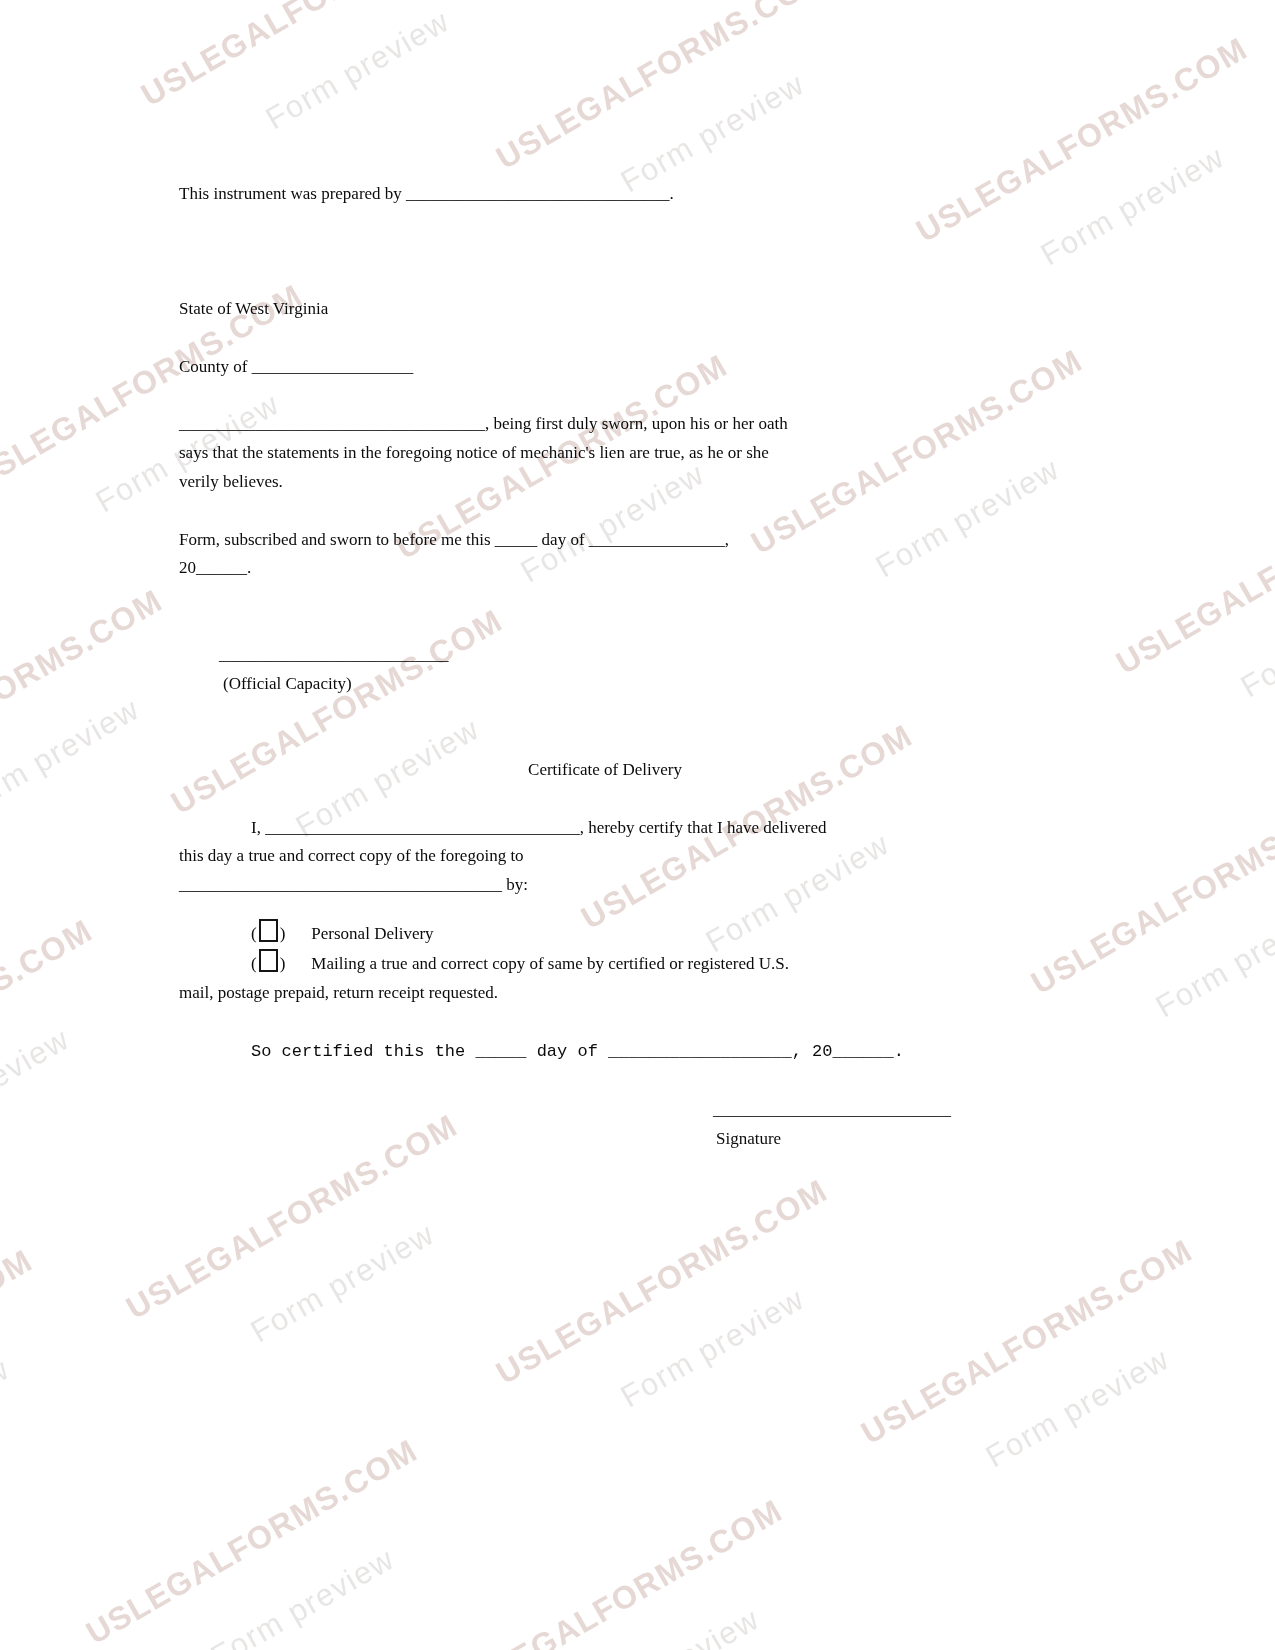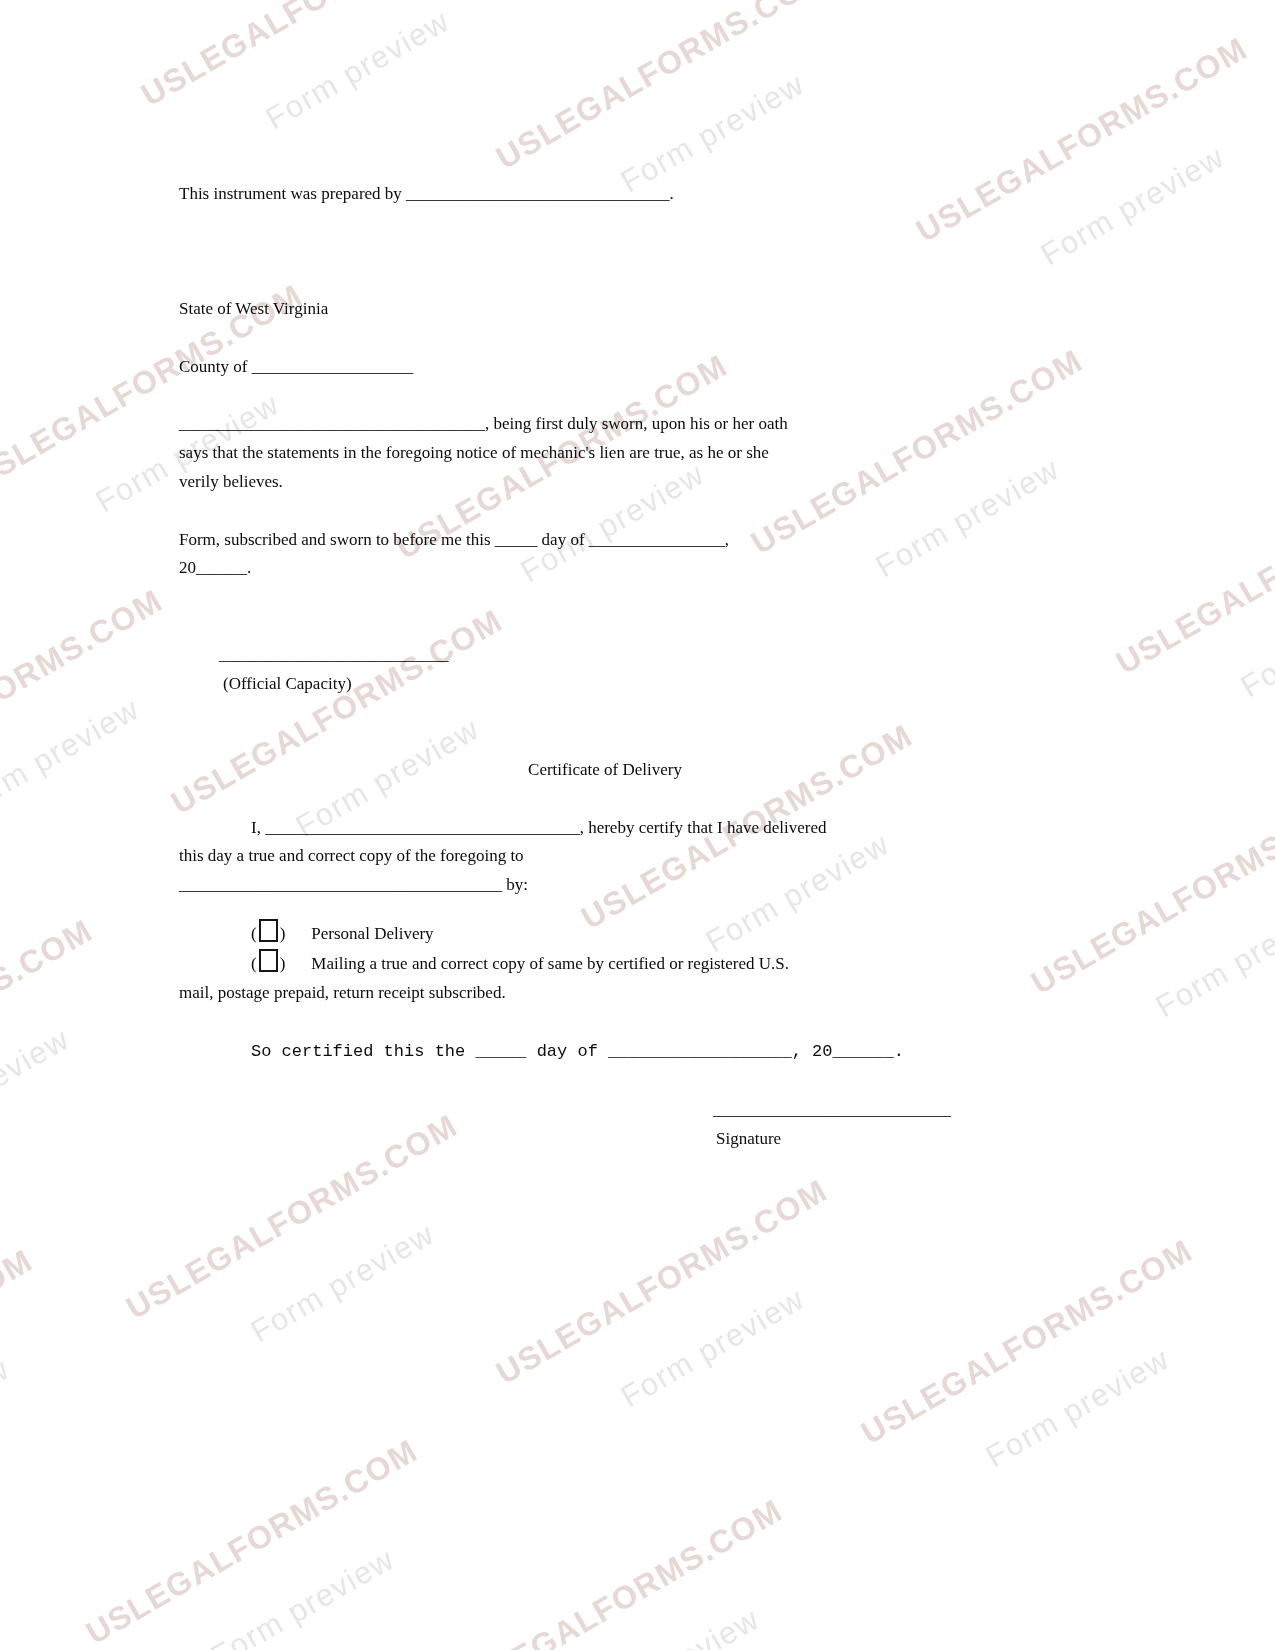--- a/index.html
+++ b/index.html
@@ -146,18 +146,18 @@
       <div class="line" style="margin-top: 28.8px;">Form, subscribed and sworn to before me this _____ day of ________________,</div>
       <div class="line">20______.</div>
       <div class="line" style="margin-top: 57.6px; padding-left: 40px;">___________________________</div>
       <div class="line" style="padding-left: 44px;">(Official Capacity)</div>
       <div class="line center titled" style="margin-top: 57.6px;">Certificate of Delivery</div>
       <div class="line" style="margin-top: 28.8px; padding-left: 72px;">I, _____________________________________, hereby certify that I have delivered</div>
       <div class="line">this day a true and correct copy of the foregoing to</div>
       <div class="line">______________________________________ by:</div>
       <div class="line" style="margin-top: 19px; padding-left: 72px;"><span>(</span><span class="cb-box"></span><span>)</span><span class="cb-label">Personal Delivery</span></div>
       <div class="line" style="padding-left: 72px;"><span>(</span><span class="cb-box"></span><span>)</span><span class="cb-label">Mailing a true and correct copy of same by certified or registered U.S.</span></div>
-      <div class="line">mail, postage prepaid, return receipt subscribed.</div>
+      <div class="line">mail, postage prepaid, return receipt requested.</div>
       <div class="line" style="margin-top: 31px; padding-left: 72px; font-family: Liberation Mono, monospace;">So certified this the _____ day of __________________, 20______.</div>
       <div class="line" style="margin-top: 28.8px; padding-left: 534px;">____________________________</div>
       <div class="line" style="padding-left: 537px;">Signature</div>
     </div>
 </div>
 
 </body></html>

